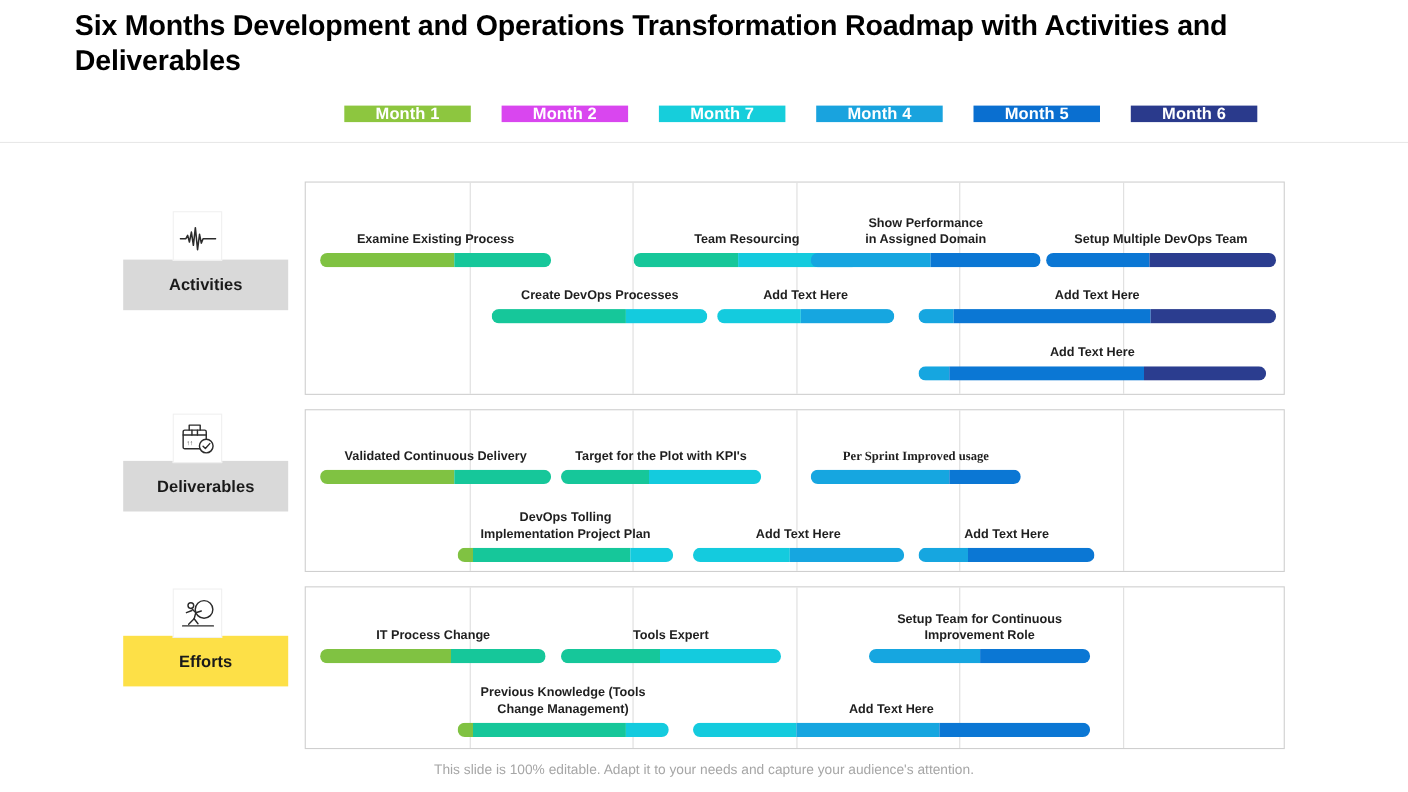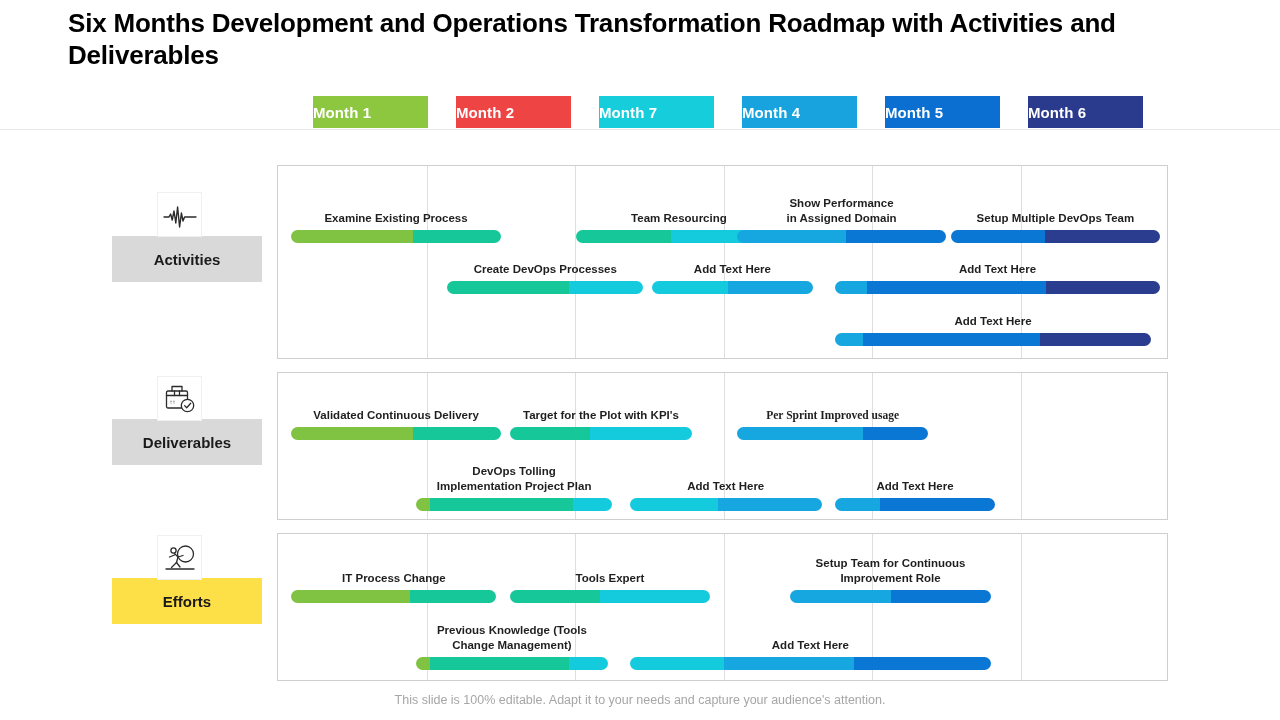--- a/index.html
+++ b/index.html
@@ -20,22 +20,22 @@
     color: #000000; letter-spacing: -0.2px;
   }
 
   
   .months {
     position: absolute; left: 313px; top: 96px;
     width: 840px; height: 32px;
     display: flex; gap: 0;
   }
   .month-tab {
-    width: 115px; height: 32px; margin-right: 28px;
-    display: flex; align-items: center; 
+    width: 115px; height: 15px; margin-right: 28px;
+    display: flex; align-items: center; justify-content: center;
     color: #ffffff; font-size: 15px; font-weight: bold;
     letter-spacing: 0.1px;
   }
   .month-tab:last-child { margin-right: 0; }
 
   .hrule {
     position: absolute; left: 0; top: 129px; width: 1280px;
     height: 1px; background: #e8e8e8;
   }
 
@@ -90,21 +90,21 @@
 <body>
 
 <div class="slide">
 
   <div class="title">Six Months Development and Operations Transformation Roadmap with Activities and Deliverables</div>
 
   <div class="months" id="months-row">
       <div class="month-tab" style="background: rgb(141, 198, 63);">
         <span>Month 1</span>
       </div>
-      <div class="month-tab" style="background: #ef4444;">
+      <div class="month-tab" style="background: #d946ef;">
         <span>Month 2</span>
       </div>
       <div class="month-tab" style="background: rgb(22, 206, 219);">
         <span>Month 7</span>
       </div>
       <div class="month-tab" style="background: rgb(25, 163, 222);">
         <span>Month 4</span>
       </div>
       <div class="month-tab" style="background: rgb(10, 111, 208);">
         <span>Month 5</span>

